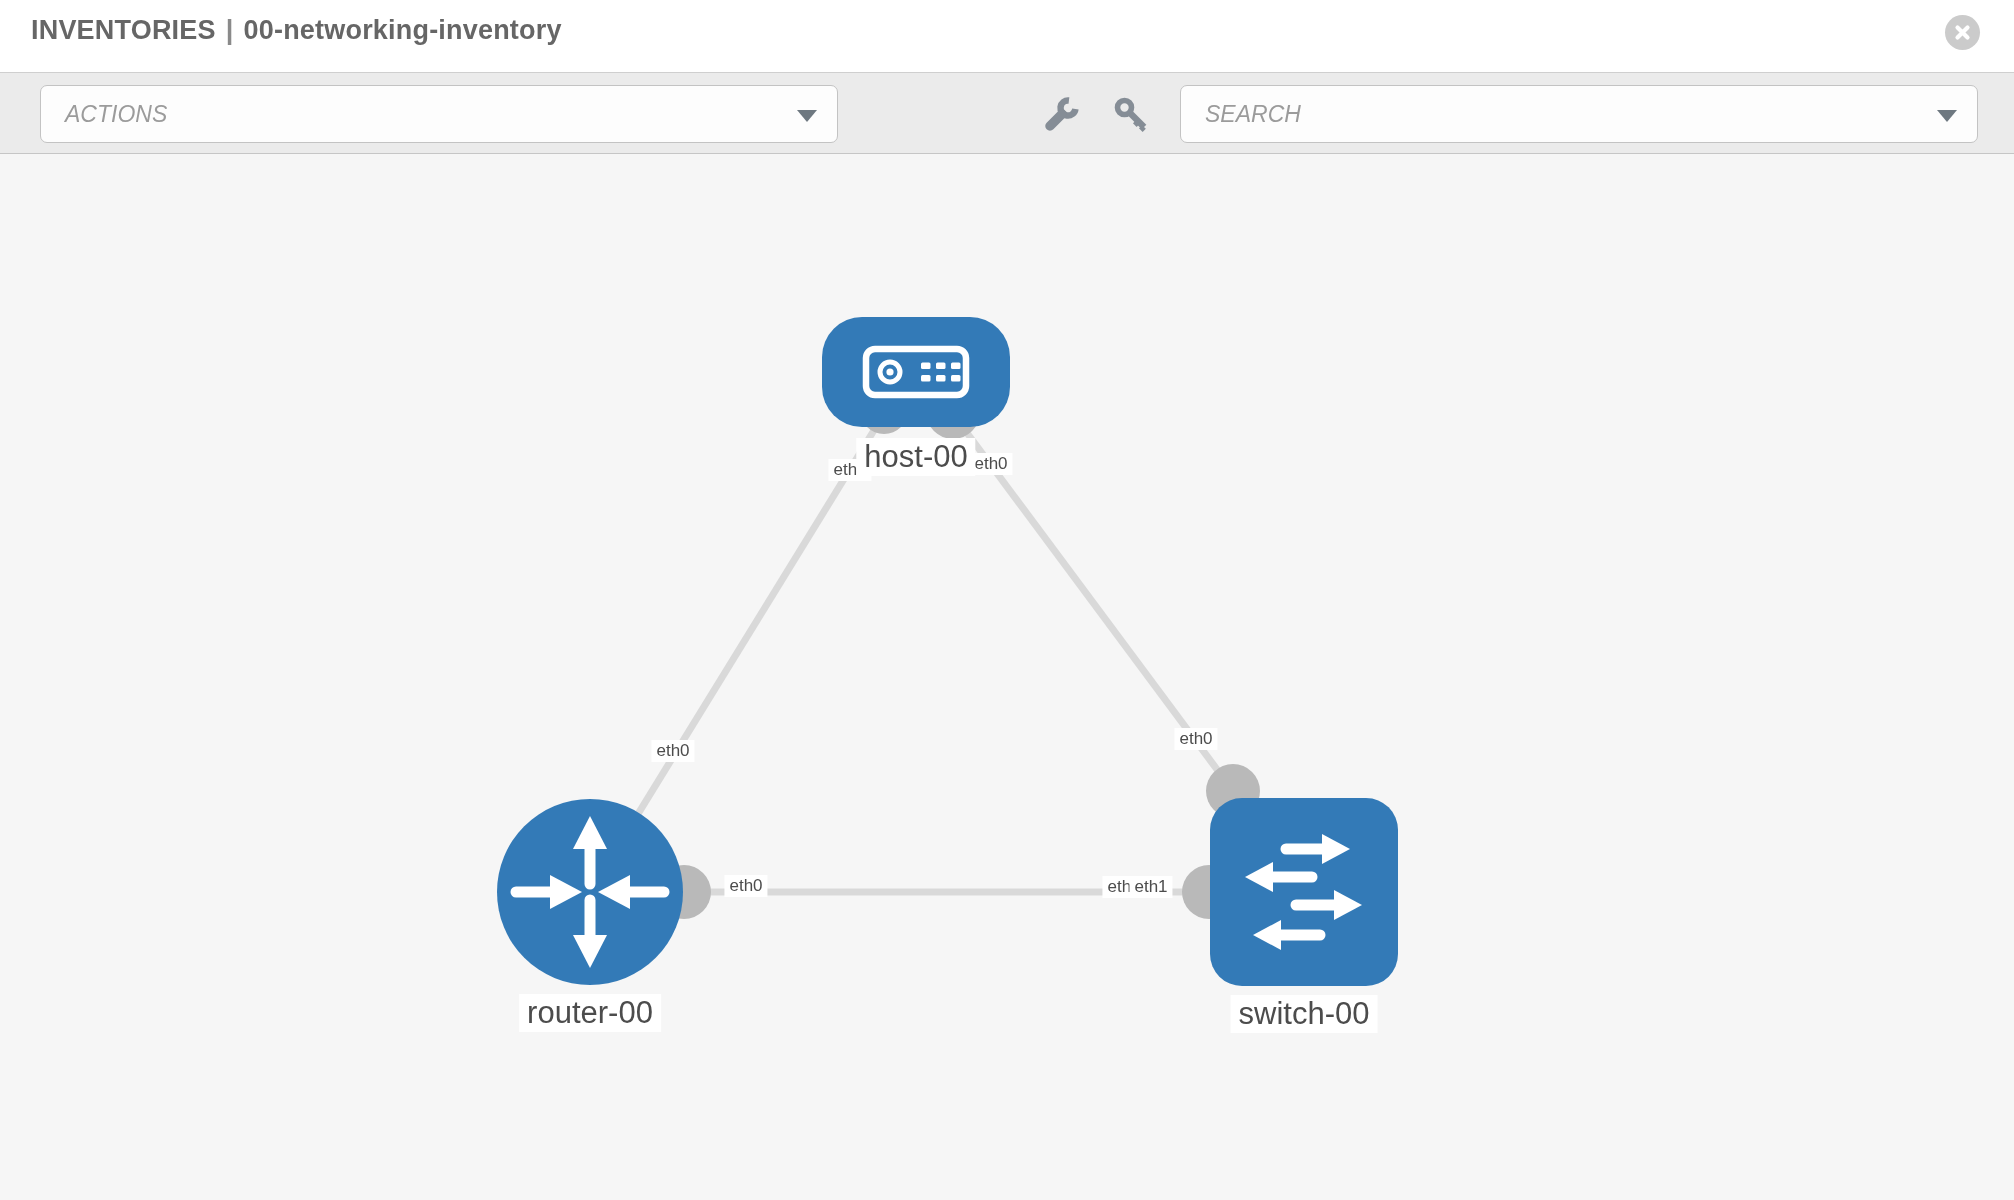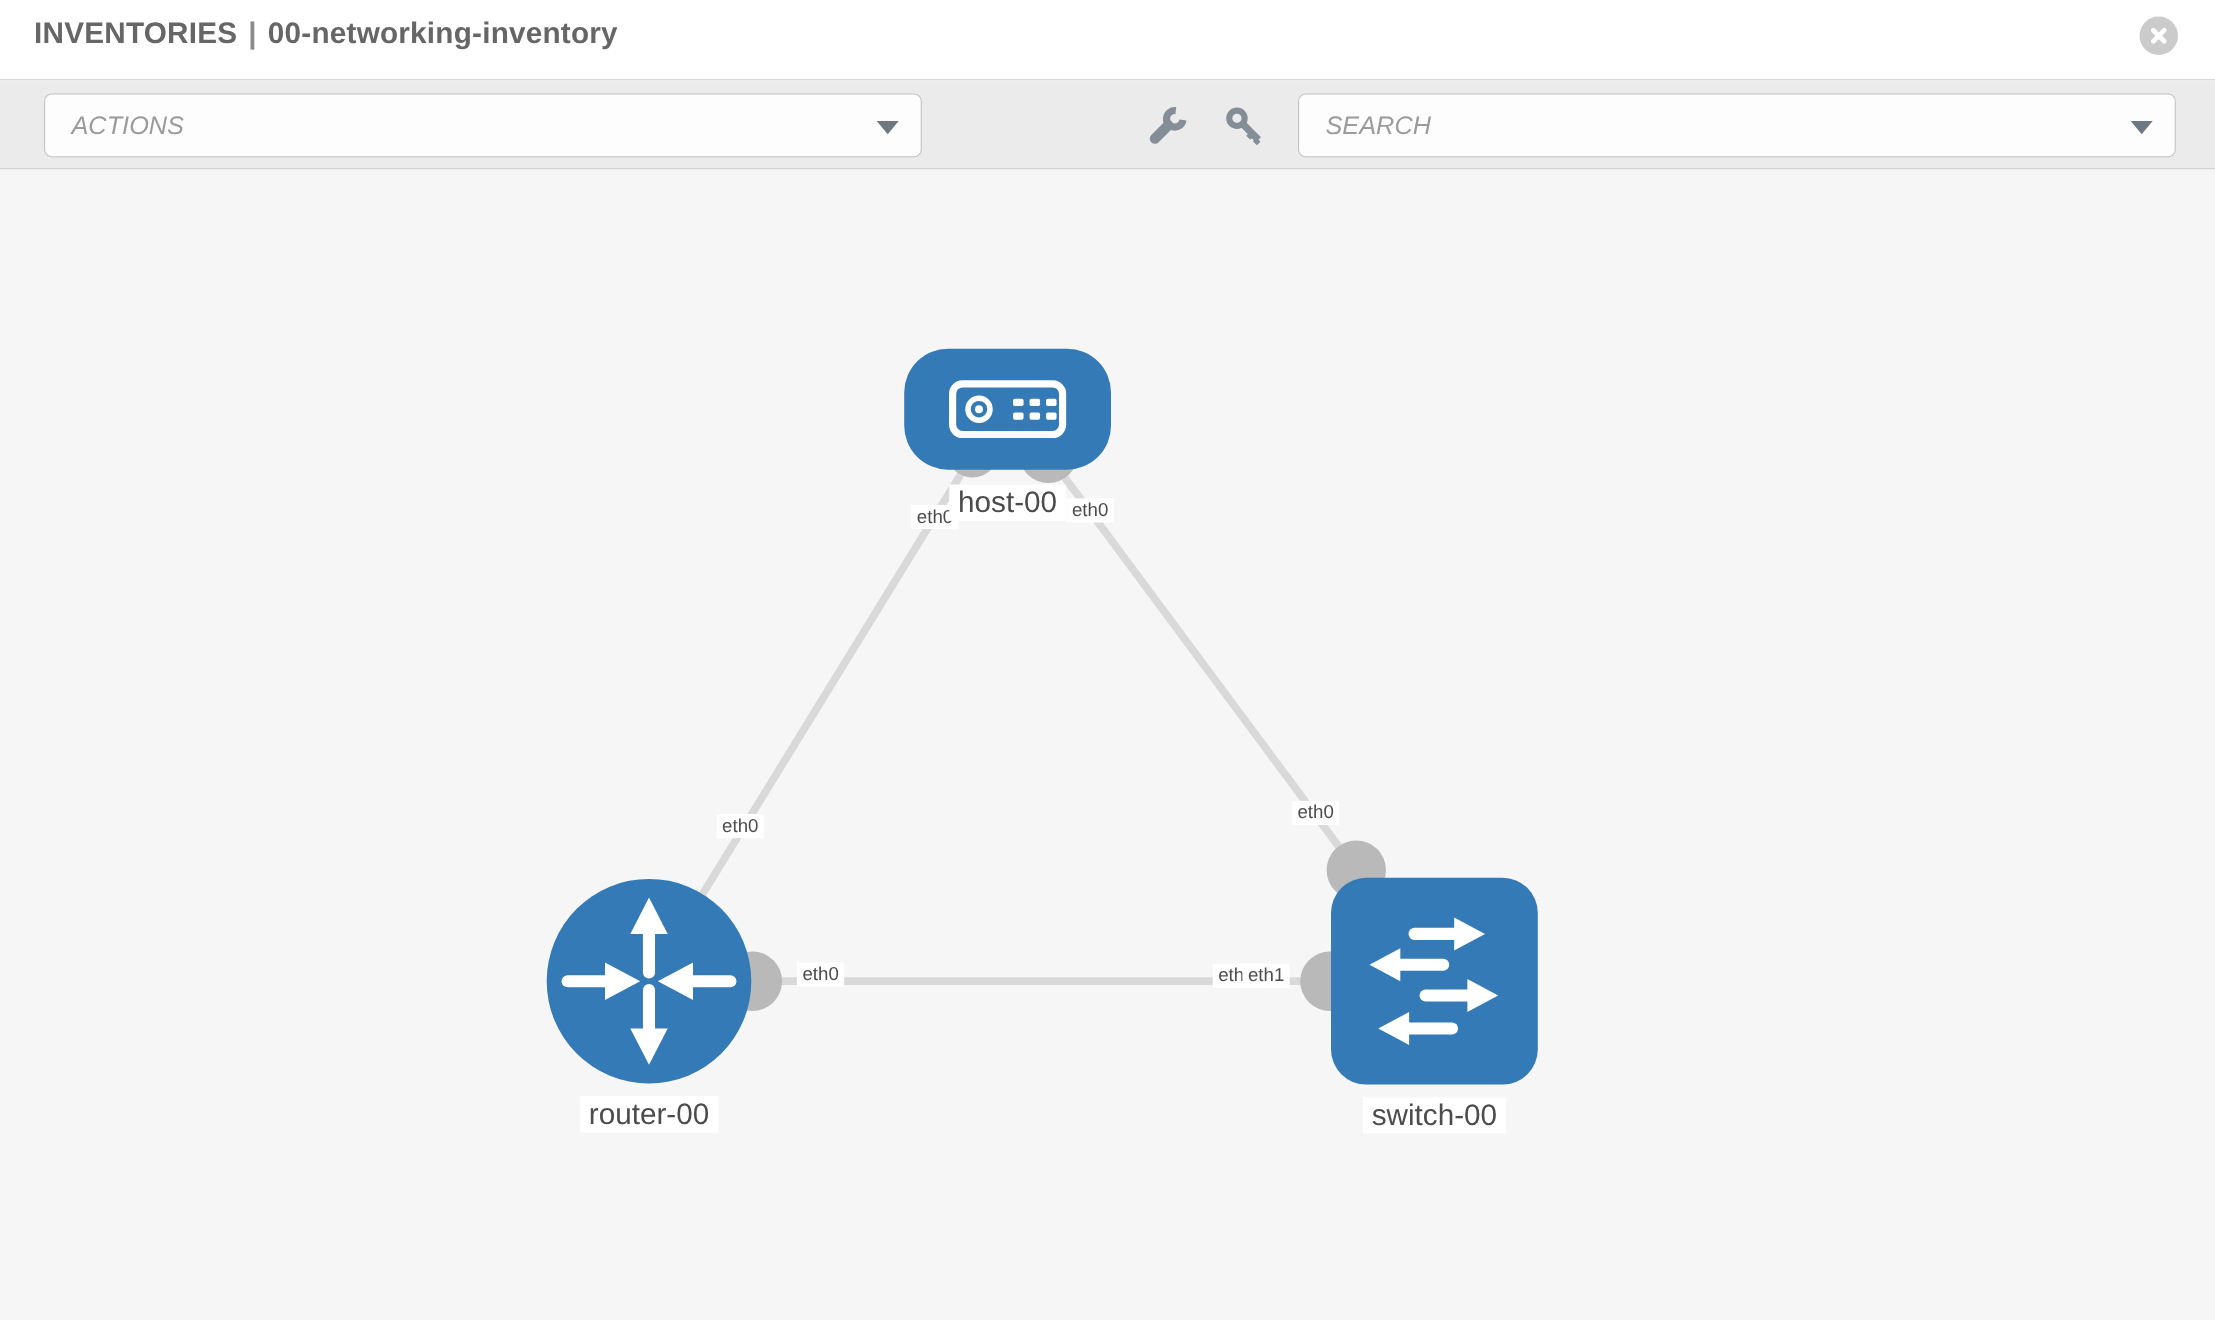--- a/index.html
+++ b/index.html
@@ -21,21 +21,21 @@
   .chevron { position:absolute; right:20px; top:24px; width:0; height:0; border-left:10px solid transparent; border-right:10px solid transparent; border-top:12px solid #6e7880; }
   .tool-icon { position:absolute; top:22px; width:38px; height:38px; cursor:pointer; }
   #wrench-btn { left:1043px; }
   #key-btn { left:1112px; }
 
   
   #canvas { position:absolute; left:0; top:154px; width:2014px; height:1046px; background:#f6f6f6; overflow:hidden; }
   #graph-svg { position:absolute; left:0; top:0; }
 
   .chip { position:absolute; transform:translate(-50%,-50%); background:#ffffff; color:#4c4c4c; white-space:nowrap; text-align:right; }
-  .node-label { font-size:27px; padding:1px 8px; z-index:3; }
+  .node-label { font-size:31px; padding:1px 8px; z-index:3; }
   .iface-label { font-size:17px; padding:1px 5px; z-index:2; }
   .iface-under { z-index:1; }
 
   
   #zoom-panel { position:absolute; left:1623px; top:928px; width:391px; height:118px; background:#fdfdfd; border-left:2px solid #b2b2b2; border-top:2px solid #b2b2b2; z-index:5; }
   #zoom-value { position:absolute; left:67px; top:8px; width:270px; text-align:center; font-size:22px; color:#1f1f1f; }
   #zoom-track { position:absolute; left:67px; top:52px; width:270px; height:23px; background:#fdfdfd; border:2px solid #b0b0b0; border-radius:13px; cursor:pointer; }
   #zoom-handle { position:absolute; left:224px; top:46px; width:35px; height:35px; border-radius:50%; background:#337ab7; cursor:grab; }
   .zoom-btn { position:absolute; top:43px; width:38px; height:38px; display:flex; align-items:center; justify-content:center; cursor:pointer; }
   #zoom-minus { left:20px; }

